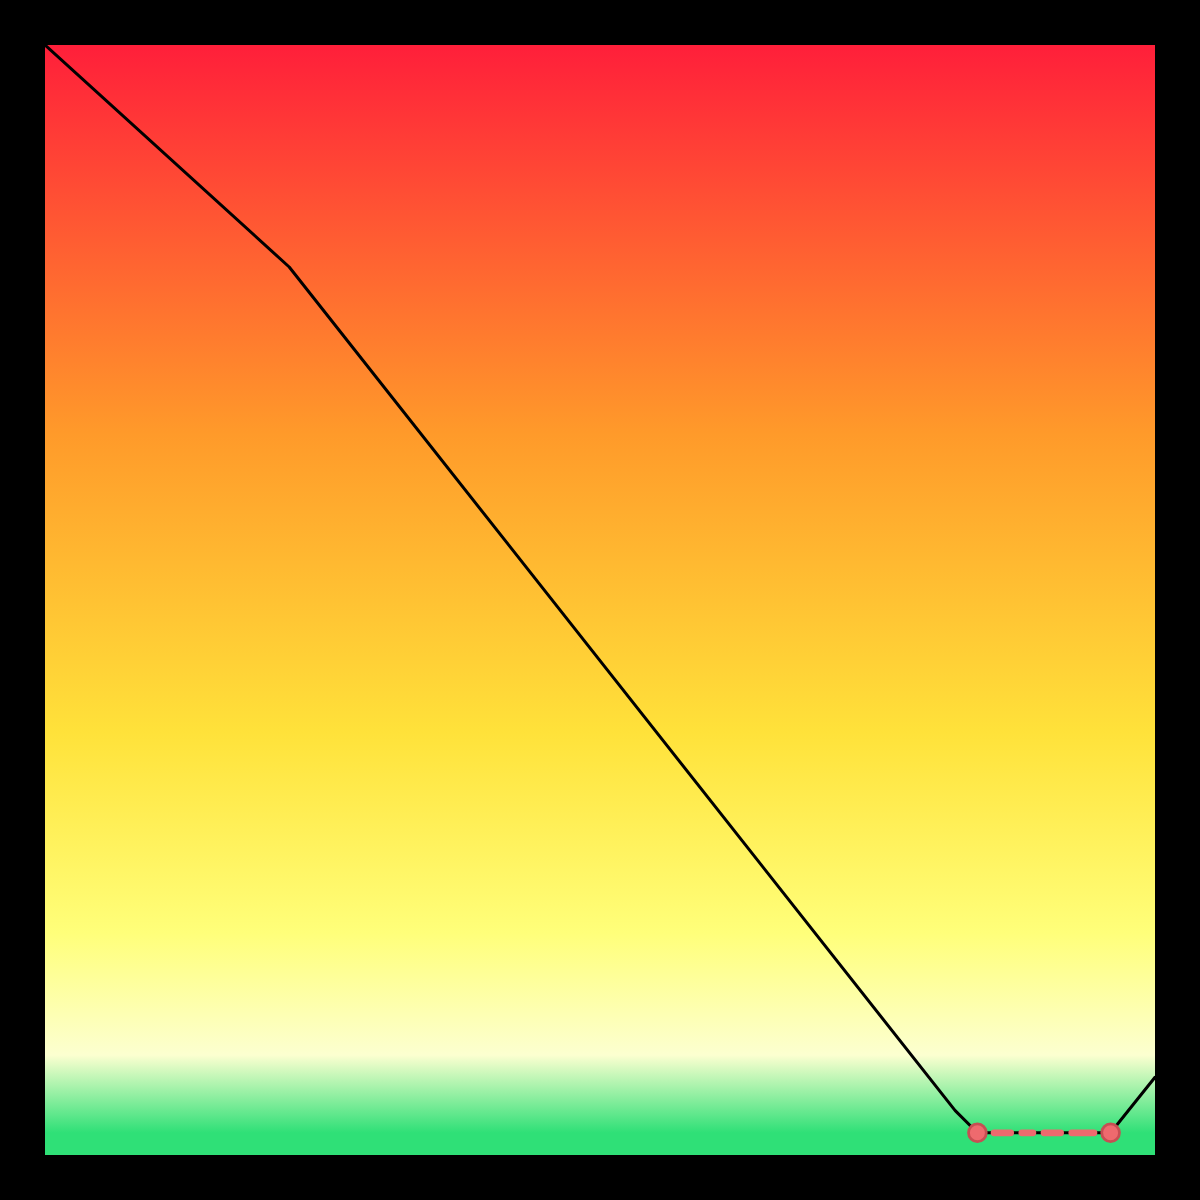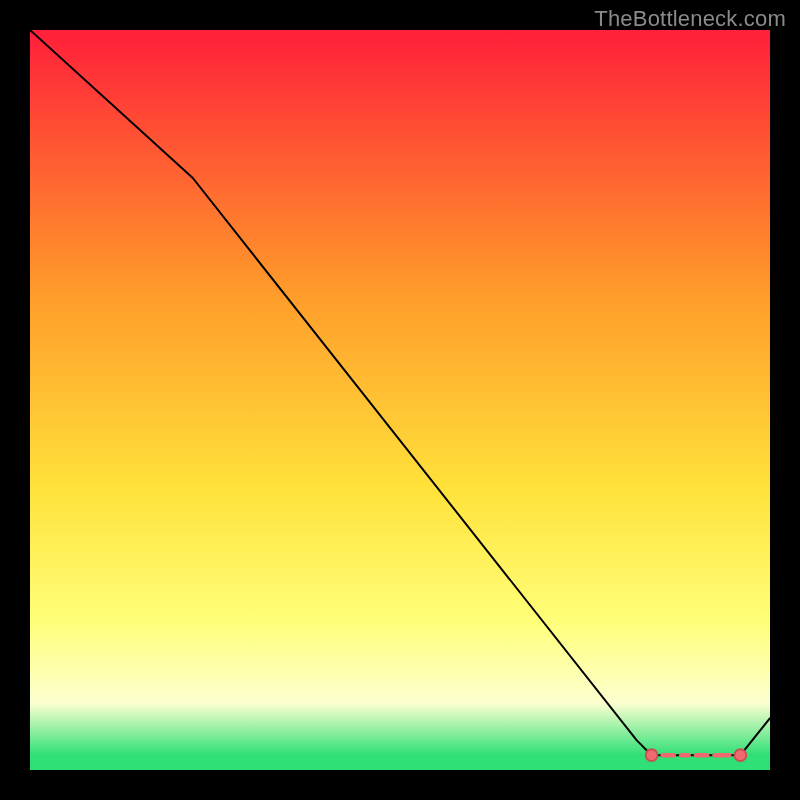--- a/index.html
+++ b/index.html
@@ -54,14 +54,13 @@
         <line x1="85.5" y1="98" x2="87" y2="98" stroke="#ee6a6e" stroke-width="4.5" stroke-linecap="round" vector-effect="non-scaling-stroke"></line>
         <line x1="88" y1="98" x2="89" y2="98" stroke="#ee6a6e" stroke-width="4.5" stroke-linecap="round" vector-effect="non-scaling-stroke"></line>
         <line x1="90" y1="98" x2="91.5" y2="98" stroke="#ee6a6e" stroke-width="4.5" stroke-linecap="round" vector-effect="non-scaling-stroke"></line>
         <line x1="92.5" y1="98" x2="94.5" y2="98" stroke="#ee6a6e" stroke-width="4.5" stroke-linecap="round" vector-effect="non-scaling-stroke"></line>
       </g>
     <g id="dots">
         <circle cx="84" cy="98" r="0.8" fill="#ee6a6e" stroke="#c64f53" stroke-width="0.25"></circle>
         <circle cx="96" cy="98" r="0.8" fill="#ee6a6e" stroke="#c64f53" stroke-width="0.25"></circle>
       </g>
   </svg>
-  <div class="attrib">TheBottleneck.com</div>
 </div>
 
 </body></html>

